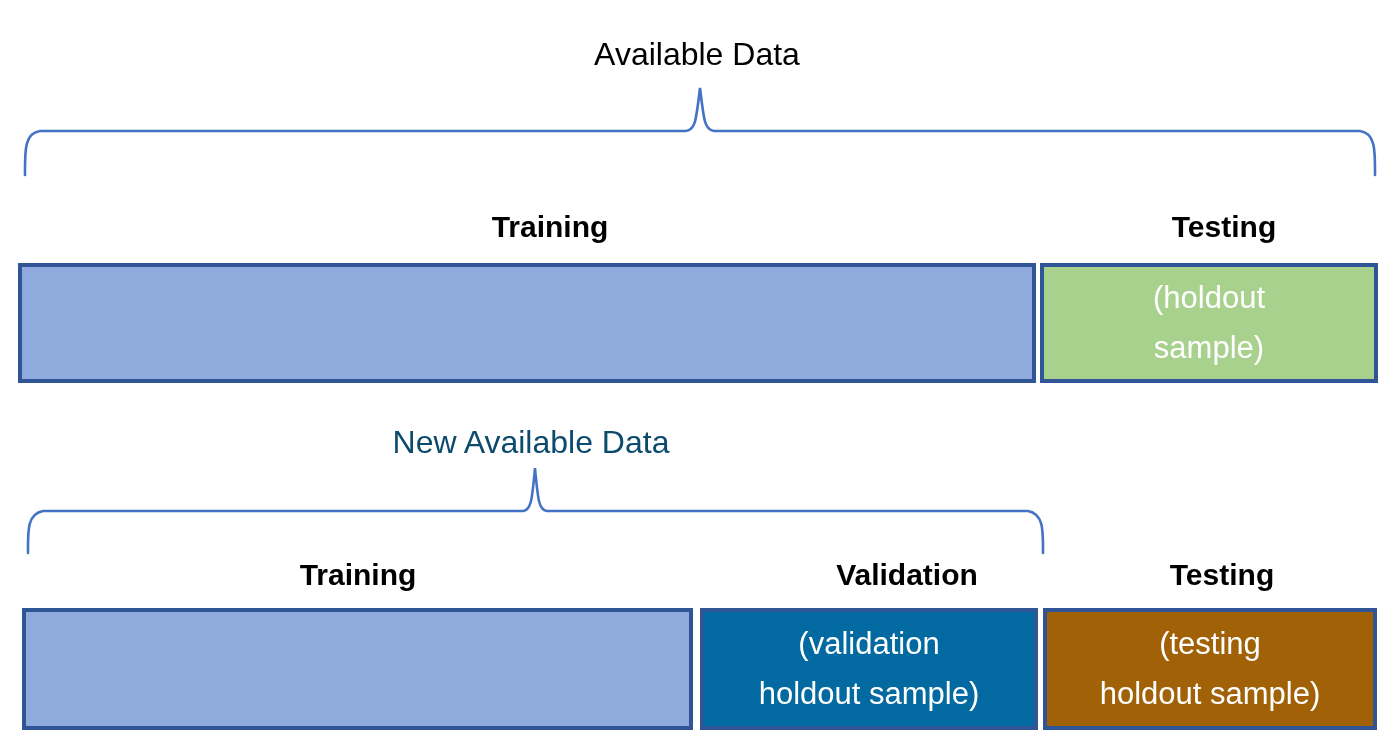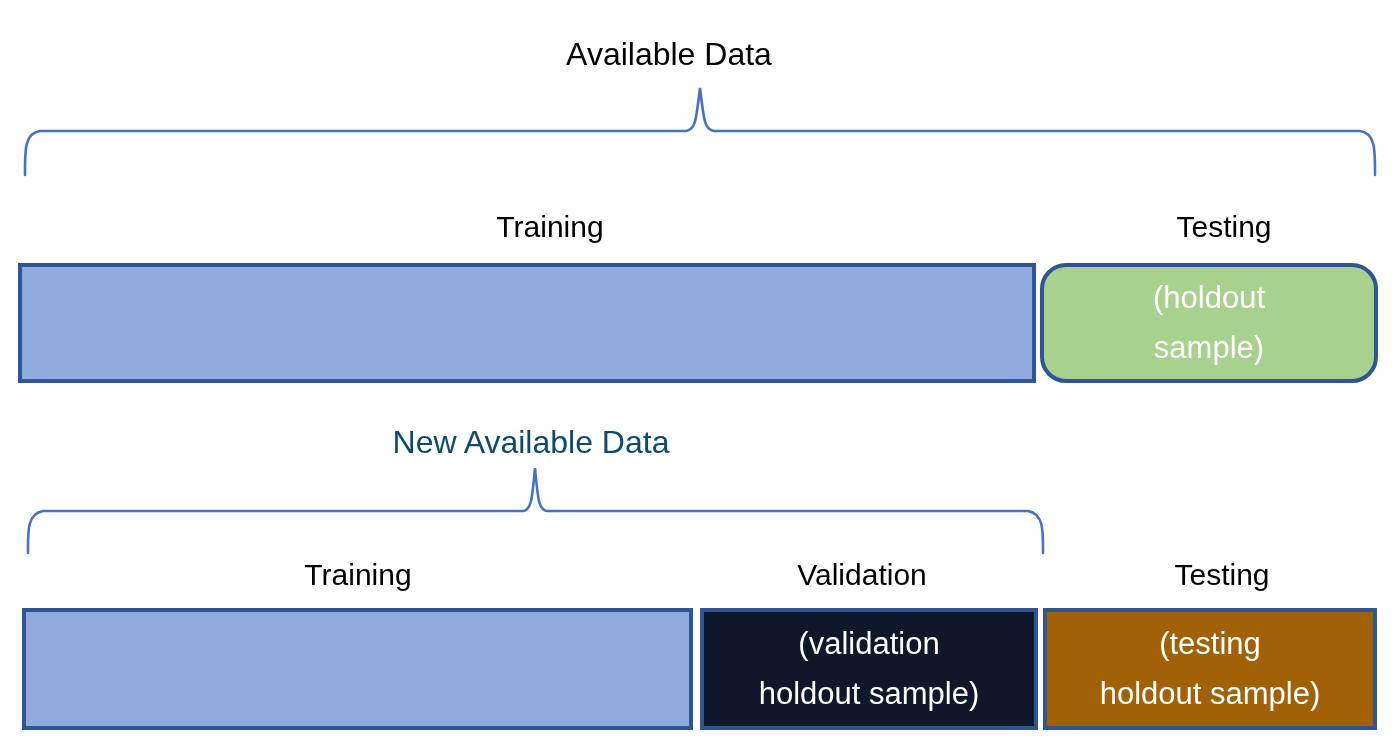--- a/index.html
+++ b/index.html
@@ -16,20 +16,21 @@
     font-size:32px;
     color:#000;
     white-space:nowrap;
   }
   .seg-label{
     position:absolute;
     transform:translateX(-50%);
     font-size:30px;
     color:#000;
     white-space:nowrap;
+    font-weight:bold;
   }
   .bar-block{
     position:absolute;
     box-sizing:border-box;
     border:4px solid #2F5597;
     display:flex;
     flex-direction:column;
     justify-content:center;
     align-items:center;
     text-align:center;
@@ -44,46 +45,46 @@
     position:absolute;
     left:0;top:0;
     pointer-events:none;
   }
 </style>
 </head>
 <body>
 
 <div class="canvas">
 
-  <div class="title" style="left: 669px; top: 36px; color: rgb(0, 0, 0);">Available Data</div>
+  <div class="title" style="left: 697px; top: 36px; color: rgb(0, 0, 0);">Available Data</div>
 
   <svg class="braces" width="1396" height="752" viewBox="0 0 1396 752">
     <path d="M 25 175 C 25 152, 24 133, 40 131 L 686 131 C 695 130, 696 122, 700 88 C 704 122, 705 130, 714 131 L 1360 131 C 1376 133, 1375 152, 1375 175" fill="none" stroke="#4472C4" stroke-width="2.6" stroke-linecap="round"></path>
     <path d="M 28 553 C 28 531, 27 514, 43 511 L 523 511 C 531 510, 532 501, 535 468 C 538 501, 539 510, 547 511 L 1028 511 C 1044 514, 1043 531, 1043 553" fill="none" stroke="#4472C4" stroke-width="2.6" stroke-linecap="round"></path>
   </svg>
 
   <div class="seg-label" style="left:550px; top:210px;">Training</div>
   <div class="seg-label" style="left:1224px; top:210px;">Testing</div>
 
   <div class="bar-block" style="left: 18px; top: 263px; width: 1018px; height: 120px; background: rgb(143, 170, 220);"></div>
 
-  <div class="bar-block" style="left: 1040px; top: 263px; width: 338px; height: 120px; background: rgb(169, 209, 142); border-radius: 26px;">
+  <div class="bar-block" style="left: 1040px; top: 263px; width: 338px; height: 120px; background: rgb(169, 209, 142);">
     <div class="line">(holdout</div>
     <div class="line">sample)</div>
   </div>
 
   <div class="title" style="left: 531px; top: 424px; color: #0c4a6e;">New Available Data</div>
 
   <div class="seg-label" style="left:358px; top:558px;">Training</div>
-  <div class="seg-label" style="left:862px; top:558px;">Validation</div>
+  <div class="seg-label" style="left:907px; top:558px;">Validation</div>
   <div class="seg-label" style="left:1222px; top:558px;">Testing</div>
 
   <div class="bar-block" style="left: 22px; top: 608px; width: 671px; height: 122px; background: rgb(143, 170, 220);"></div>
 
-  <div class="bar-block" style="left: 700px; top: 608px; width: 338px; height: 122px; background: #0f172a;">
+  <div class="bar-block" style="left: 700px; top: 608px; width: 338px; height: 122px; background: #0369a1;">
     <div class="line">(validation</div>
     <div class="line">holdout sample)</div>
   </div>
 
   <div class="bar-block" style="left: 1043px; top: 608px; width: 334px; height: 122px; background: #a16207;">
     <div class="line">(testing</div>
     <div class="line">holdout sample)</div>
   </div>
 
 </div>

